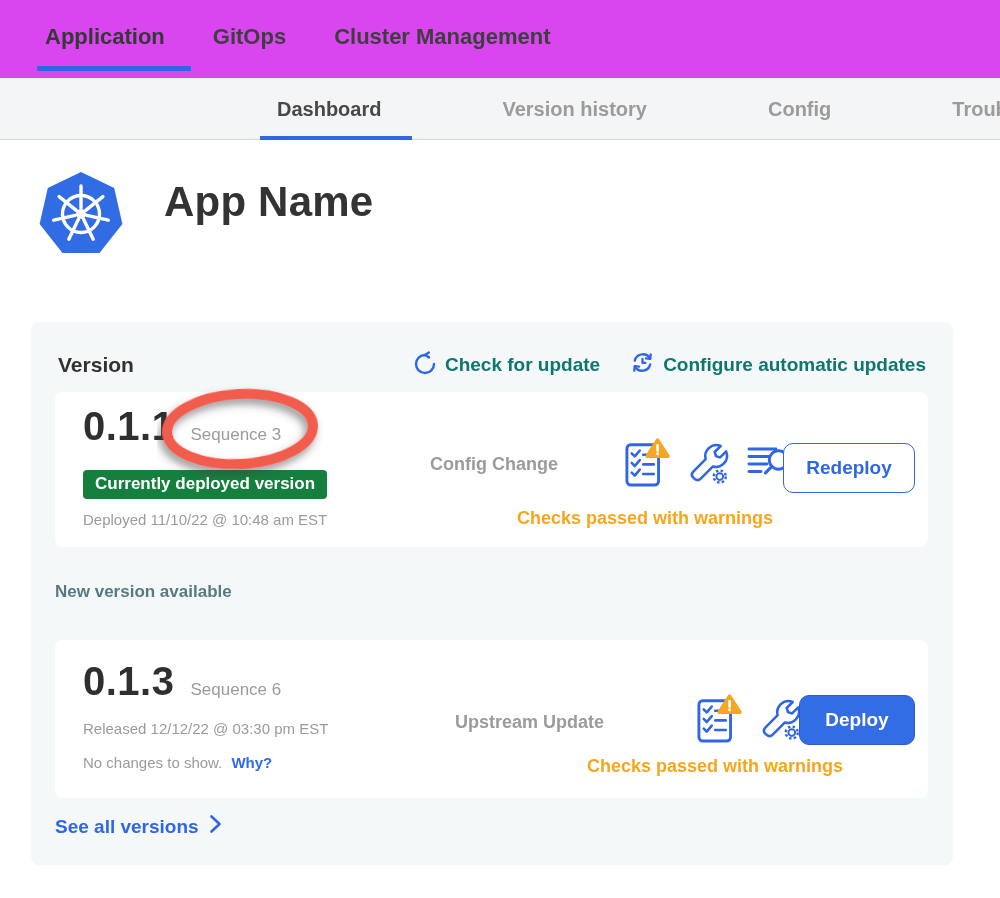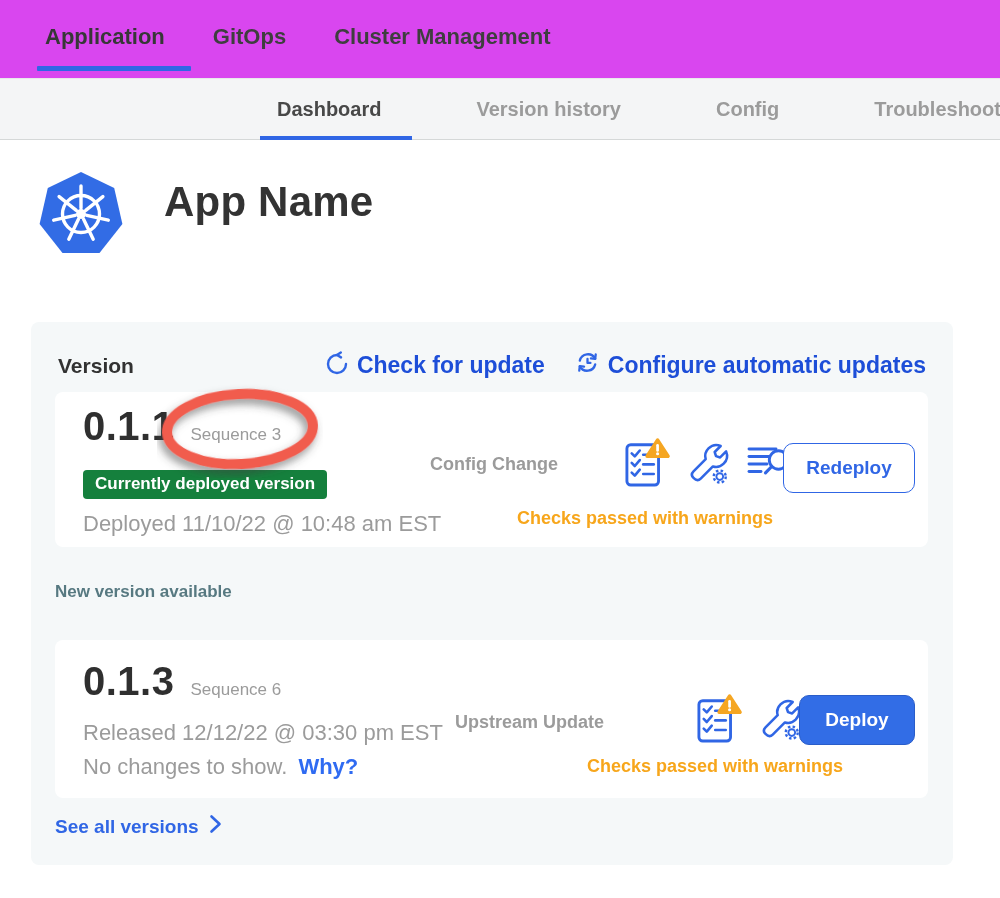--- a/index.html
+++ b/index.html
@@ -10,51 +10,51 @@
   }
   
   .topnav { position:absolute; top:0; left:0; right:0; height:78px; background:#d946ef; }
   .topnav-items { display:flex; gap:48px; padding:24px 0 0 45px; }
   .topnav-item { font-size:22px; font-weight:700; color:#373737; cursor:pointer; }
   .topnav-item.inactive { color:#3e3e3e; }
   .topnav-underline { position:absolute; left:37px; top:66px; width:154px; height:5px; background:#3066e5; border-radius:1px; }
   
   .subnav { position:absolute; top:78px; left:0; right:0; height:62px; background:#f4f5f6;
             border-top:1px solid #e8eaea; border-bottom:1px solid #d5d8d8; }
-  .subnav-tabs { display:flex; gap:61px; margin-left:260px; height:100%; align-items:center; }
+  .subnav-tabs { display:flex; gap:87px; margin-left:260px; height:100%; align-items:center; }
   .subnav-tab { font-size:20px; font-weight:600; color:#9b9b9b; padding:0 17px; white-space:nowrap; cursor:pointer; }
   .subnav-tab.active { color:#484848; }
   .subnav-underline { position:absolute; left:260px; bottom:-1px; width:152px; height:4px; background:#3066e5; }
   
   .app-header { position:absolute; top:170px; left:38px; display:flex; }
   .head-text { margin-left:40px; }
   .app-title { font-size:42px; font-weight:800; color:#333; letter-spacing:0.2px; margin-top:8px; }
   .status-row { display:flex; align-items:center; margin-top:20px; }
   .status-dot { width:9px; height:9px; border-radius:50%; background:#44c38a; margin-right:9px; }
   .status-text { font-size:20px; font-weight:500; color:#9b9b9b; margin-right:18px; }
   .head-link { font-size:18px; font-weight:700; color:#3066e5; cursor:pointer; }
   .head-divider { width:1px; height:22px; background:#c6cacc; margin:0 17px; }
   
   .panel { position:absolute; left:31px; top:322px; width:922px; height:543px;
            background:#f5f8f9; border-radius:8px; }
   .panel-head { position:absolute; left:27px; right:27px; top:28px; display:flex;
                 justify-content:space-between; align-items:center; }
   .panel-title { font-size:21px; font-weight:700; color:#323232; }
   .panel-actions { display:flex; gap:30px; }
-  .panel-link { display:flex; align-items:center; gap:8px; font-size:23px; font-weight:700;
-                color:#1d4ed8; cursor:pointer; }
+  .panel-link { display:flex; align-items:center; gap:8px; font-size:19px; font-weight:700;
+                color:#0f766e; cursor:pointer; }
   .card { position:absolute; left:24px; width:873px; background:#fff; border-radius:8px; }
   .card1 { top:70px; height:155px; }
   .card2 { top:318px; height:158px; }
   .ver-row { position:absolute; left:28px; top:12px; display:flex; align-items:baseline; }
   .ver-num { font-size:40px; font-weight:800; color:#2f2f2f; letter-spacing:0.5px; }
   .ver-seq { font-size:17px; font-weight:500; color:#9b9b9b; margin-left:16px; }
   .badge { position:absolute; left:28px; top:78px; background:#15803d; color:#fff;
            font-size:17px; font-weight:700; padding:4px 12px 5px; border-radius:4px; }
-  .meta-text { position:absolute; left:28px; font-size:22px; font-weight:500; color:#9b9b9b; }
+  .meta-text { position:absolute; left:28px; font-size:15px; font-weight:500; color:#9b9b9b; }
   .deployed { top:119px; }
   .released { top:80px; }
   .nochanges { top:114px; }
   .why-link { color:#2f6bf2; font-weight:700; cursor:pointer; margin-left:5px; }
   .source-label { position:absolute; font-size:18px; font-weight:700; color:#9b9b9b; }
   .source1 { left:375px; top:62px; }
   .source2 { left:400px; top:72px; }
   .icons-row { position:absolute; display:flex; align-items:center; gap:15px; }
   .icons1 { left:570px; top:44px; }
   .icons2 { left:642px; top:52px; }

